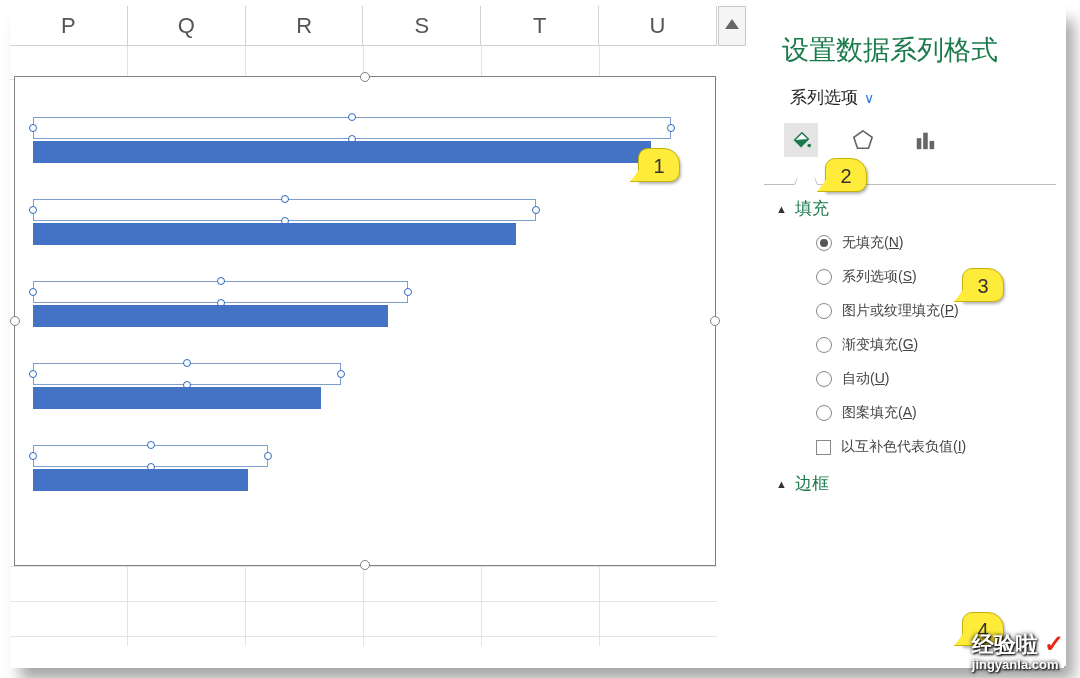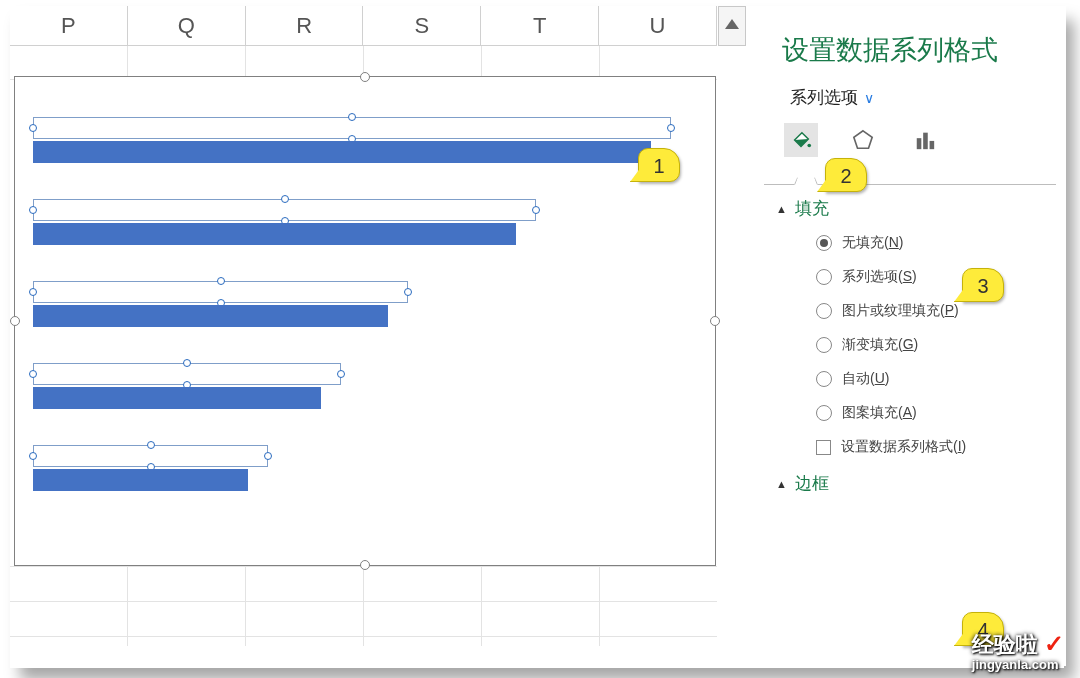--- a/index.html
+++ b/index.html
@@ -353,21 +353,21 @@
     <div class="radio-row">
       <span class="radio"></span>
       <span><span>自动(</span><span class="ul">U</span><span>)</span></span>
     </div>
     <div class="radio-row">
       <span class="radio"></span>
       <span><span>图案填充(</span><span class="ul">A</span><span>)</span></span>
     </div>
     <div class="check-row">
       <span class="check"></span>
-      <span><span>设置数据系列格式(</span><span class="ul">I</span><span>)</span></span>
+      <span><span>以互补色代表负值(</span><span class="ul">I</span><span>)</span></span>
     </div>
 
     <div class="section-head">
       <span class="tri">▲</span>
       <span>边框</span>
     </div>
   </div>
 </div>
 
 <div class="torn-right"></div>

